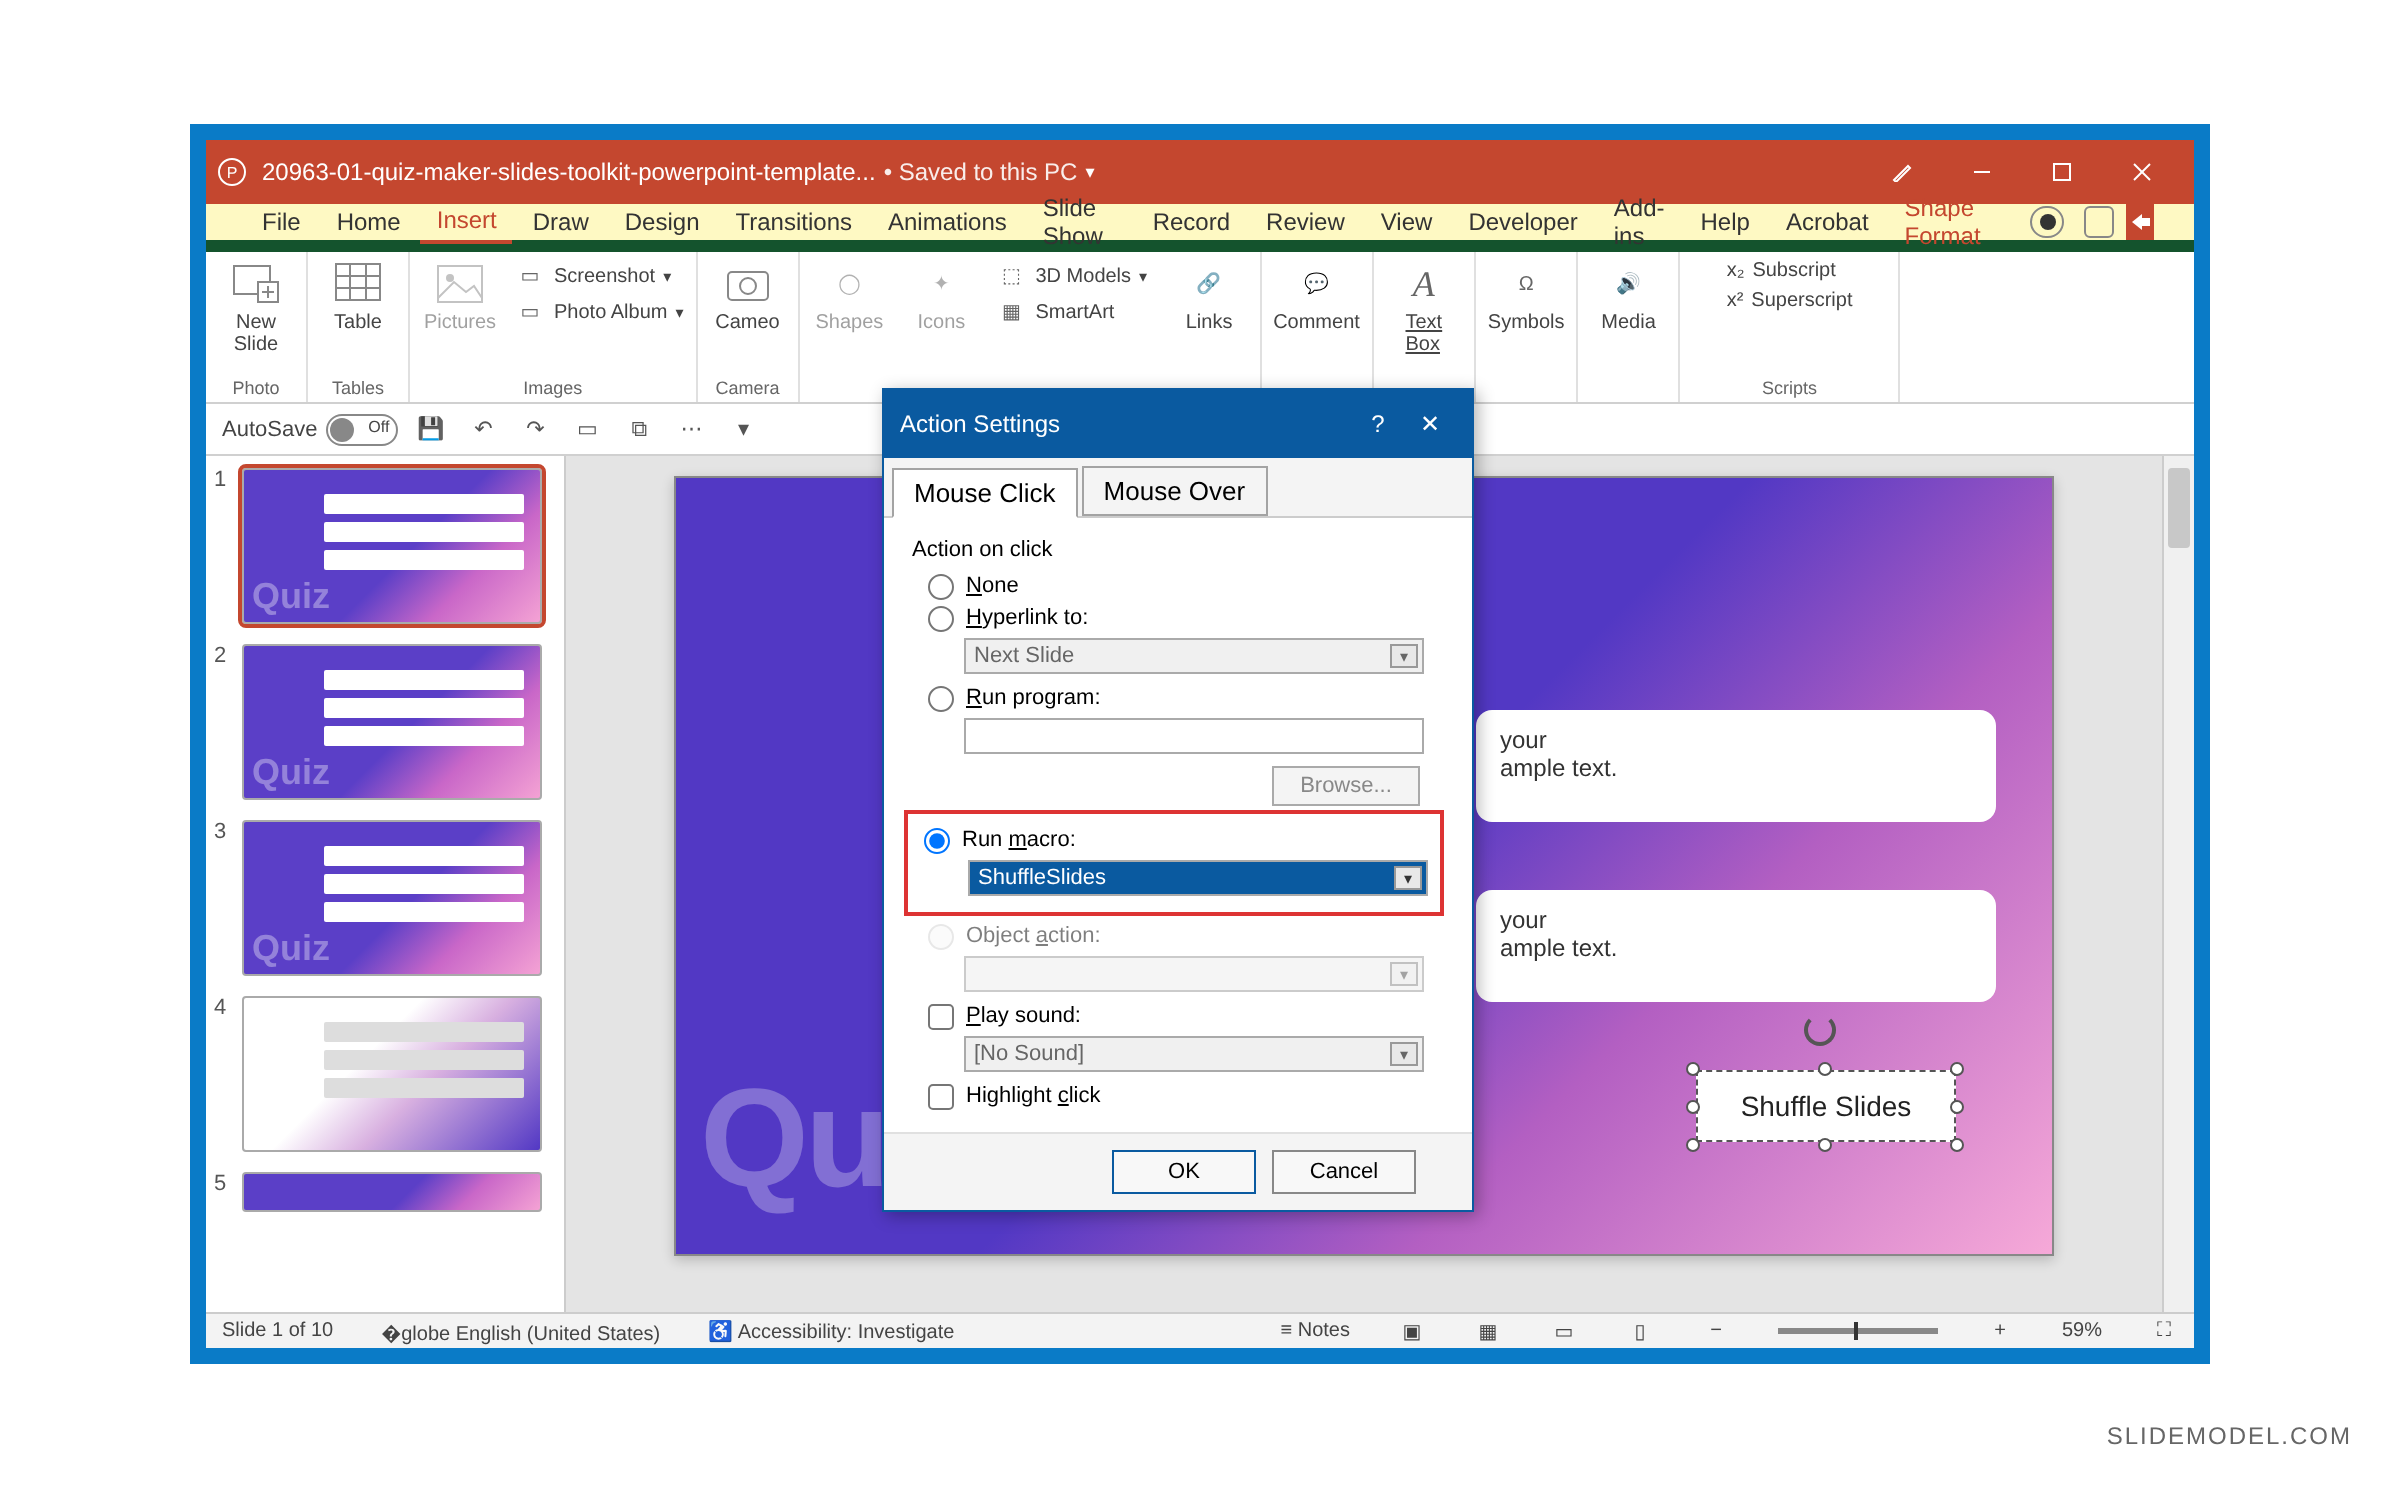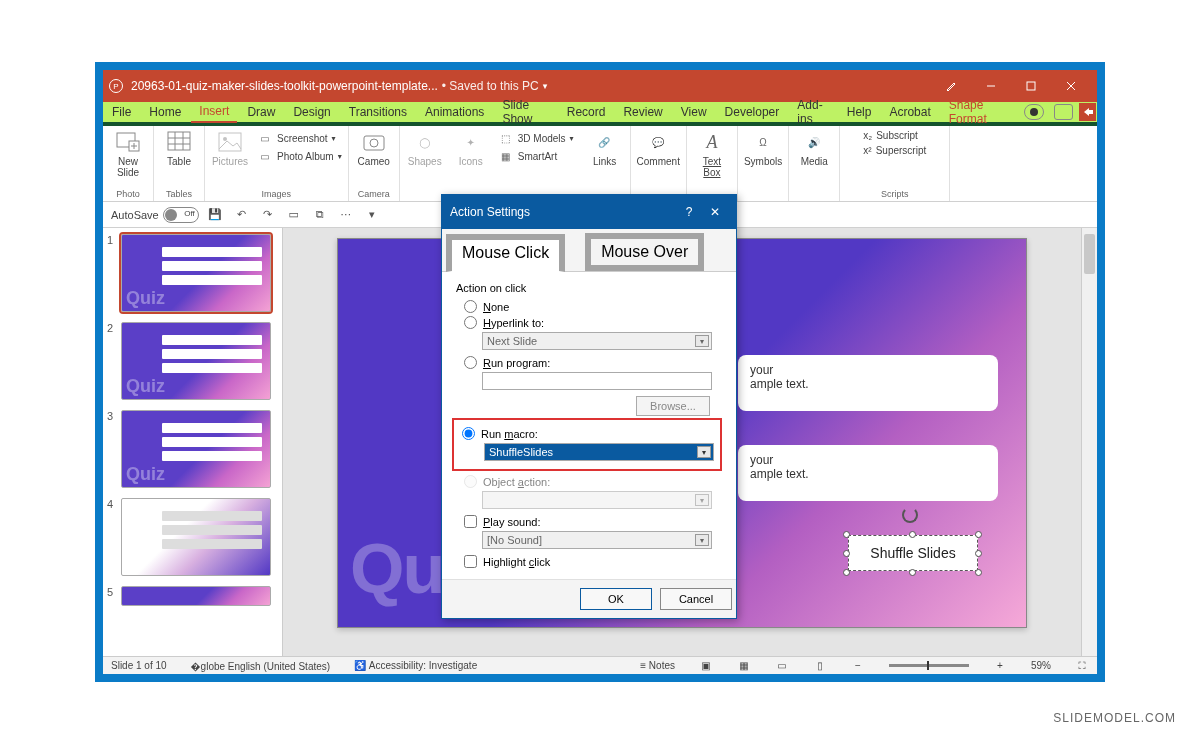--- a/index.html
+++ b/index.html
@@ -8,21 +8,21 @@
 .titlebar { height: 32px; background: #c4472f; display: flex; align-items: center; color: #fff; font-size: 12px; padding: 0 6px; }
 .titlebar .p-icon { width: 14px; height: 14px; border: 1px solid #fff; border-radius: 50%; margin-right: 8px; display: flex; align-items: center; justify-content: center; font-size: 8px; }
 .titlebar .title-txt { flex: 0 0 auto; }
 .titlebar .saved { margin-left: 4px; opacity: .9; }
 .titlebar .caret { margin-left: 4px; font-size: 9px; }
 .titlebar .searchbox { margin-left: 40px; width: 210px; height: 22px; background: rgba(255,255,255,.18); border: 1px solid rgba(255,255,255,.3); display: flex; align-items: center; padding: 0 8px; gap:6px; }
 .titlebar .searchbox svg { width:12px; height:12px; }
 .titlebar .spacer { flex: 1; }
 .titlebar .win-btn { width: 40px; height: 32px; display: flex; align-items: center; justify-content: center; }
 .titlebar .win-btn svg { width: 10px; height: 10px; }
-.ribbon-tabs { height: 24px; background: #bef264; border-bottom: 4px solid #14532d; display: flex; align-items: center; padding: 0 1px; font-size: 12px; gap: 2px; }
+.ribbon-tabs { height: 24px; background: #fef9c3; border-bottom: 6px solid #14532d; display: flex; align-items: center; padding: 0 20px; font-size: 12px; gap: 2px; }
 .ribbon-tabs .tab { padding: 3px 8px; color: #333; cursor: pointer; }
 .ribbon-tabs .tab.active { border-bottom: 2px solid #c4472f; color: #c4472f; font-weight: 400; }
 .ribbon-tabs .tab.contextual { color: #c4472f; }
 .ribbon-tabs .r-spacer { flex:1; }
 .ribbon-tabs .rec { width:26px; height:16px; border:1px solid #888; border-radius: 10px; display:flex; align-items:center; justify-content:center; margin:0 4px;}
 .ribbon-tabs .rec::after{content:"";width:8px;height:8px;background:#333;border-radius:50%;}
 .ribbon-tabs .comment-ico{width:24px;height:16px;border:1px solid #888;border-radius:3px;margin:0 4px;}
 .ribbon-tabs .share{width:22px;height:18px;background:#c4472f;display:flex;align-items:center;justify-content:center;}
 .ribbon-tabs .share svg{width:12px;height:12px;}
 .ribbon-bar { height: 76px; background: #fff; border-bottom: 1px solid #d0d0d0; display: flex; font-size: 10px; color: #444; }
@@ -64,32 +64,32 @@
 .statusbar .sp{flex:1;}
 .statusbar .zbtn{width:14px;height:14px;display:flex;align-items:center;justify-content:center;}
 .statusbar .zslider{width:80px;height:3px;background:#888;position:relative;}
 .statusbar .zslider::after{content:"";position:absolute;left:38px;top:-3px;width:2px;height:9px;background:#333;}
 
 .dialog { position: absolute; left: 338px; top: 124px; width: 296px; background: #fff; border: 1px solid #0a5aa0; box-shadow: 2px 2px 8px rgba(0,0,0,.3); font-size: 11px; z-index: 50;}
 .dlg-title { height: 34px; background: #0a5aa0; color: #fff; display: flex; align-items: center; padding: 0 8px; font-size: 12px;}
 .dlg-title .dsp{flex:1;}
 .dlg-title .dbtn{width:26px;height:26px;display:flex;align-items:center;justify-content:center;}
 .dlg-tabs { display: flex; border-bottom: 1px solid #ccc; background:#f4f4f4; padding-top:4px; padding-left:4px;}
-.dlg-tabs .dtab { padding: 4px 10px; border: 6px solid #a3a3a3; background: #f4f4f4; font-size: 16px; margin-right:20px;}
+.dlg-tabs .dtab { padding: 4px 10px; border: 1px solid #a3a3a3; background: #f4f4f4; font-size: 13px; margin-right:2px;}
 .dlg-tabs .dtab.active { background: #fff; border-bottom: 1px solid #fff; position:relative; top:1px;}
 .dlg-body { padding: 10px 14px 8px; }
 .dlg-body .grp-label { font-size: 11px; margin-bottom: 6px; }
-.dlg-body .opt { display: flex; align-items: center; gap: 6px; margin: 3px 0 3px 8px;}
+.dlg-body .opt { display: flex; align-items: flex-start; gap: 6px; margin: 3px 0 3px 8px;}
 .dlg-body .opt input[type=radio],.dlg-body .opt input[type=checkbox]{margin:0;}
 .dlg-body .sel { margin: 2px 0 6px 26px; width: 230px; height: 18px; border: 1px solid #aaa; background: #f0f0f0; font-size: 11px; padding: 0 4px; display:flex; align-items:center; color:#666; position:relative;}
 .dlg-body .sel .ar{position:absolute;right:2px;top:2px;width:14px;height:12px;border:1px solid #999;background:#e8e8e8;display:flex;align-items:center;justify-content:center;font-size:8px;}
 .dlg-body .sel.macro{background:#0a5aa0;color:#fff;}
 .dlg-body .browse{margin-left:180px;width:74px;height:20px;border:1px solid #aaa;background:#f4f4f4;font-size:11px;color:#888;}
 .dlg-body .hl-macro{border:2px solid #d33;padding:4px 4px 2px;margin:2px 0 4px -4px;}
-.dlg-foot{display:flex;justify-content:flex-end;gap:8px;padding:8px 4px;border-top:1px solid #e0e0e0;background:#f4f4f4;}
+.dlg-foot{display:flex;justify-content:flex-end;gap:8px;padding:8px 28px;border-top:1px solid #e0e0e0;background:#f4f4f4;}
 .dlg-foot button{width:72px;height:22px;border:1px solid #888;background:#f8f8f8;font-size:11px;}
 .dlg-foot button.primary{border:1px solid #0a5aa0;}
 .watermark{position:absolute;right:24px;bottom:18px;font-size:12px;color:#666;letter-spacing:1px;}
 u{text-decoration:underline;}
 </style>
 </head>
 <body>
 
 <div class="outer-frame">
 
@@ -263,21 +263,21 @@
             <div class="ico">💬</div>
             <span>Comment</span>
           </div>
         </div>
         <div class="glabel">&nbsp;</div>
       </div>
     <div class="rb-group">
         <div class="rb-row">
           <div class="rb-btn">
             <div class="ico" style="font-family:serif;font-size:18px;font-style:italic;">A</div>
-            <span style="white-space:pre-line;text-align:center;text-decoration:underline;">Text
+            <span style="white-space:pre-line;text-decoration:underline;">Text
 Box</span>
           </div>
         </div>
         <div class="glabel">&nbsp;</div>
       </div>
     <div class="rb-group">
         <div class="rb-row">
           <div class="rb-btn">
             <div class="ico">Ω</div>
             <span>Symbols</span>

